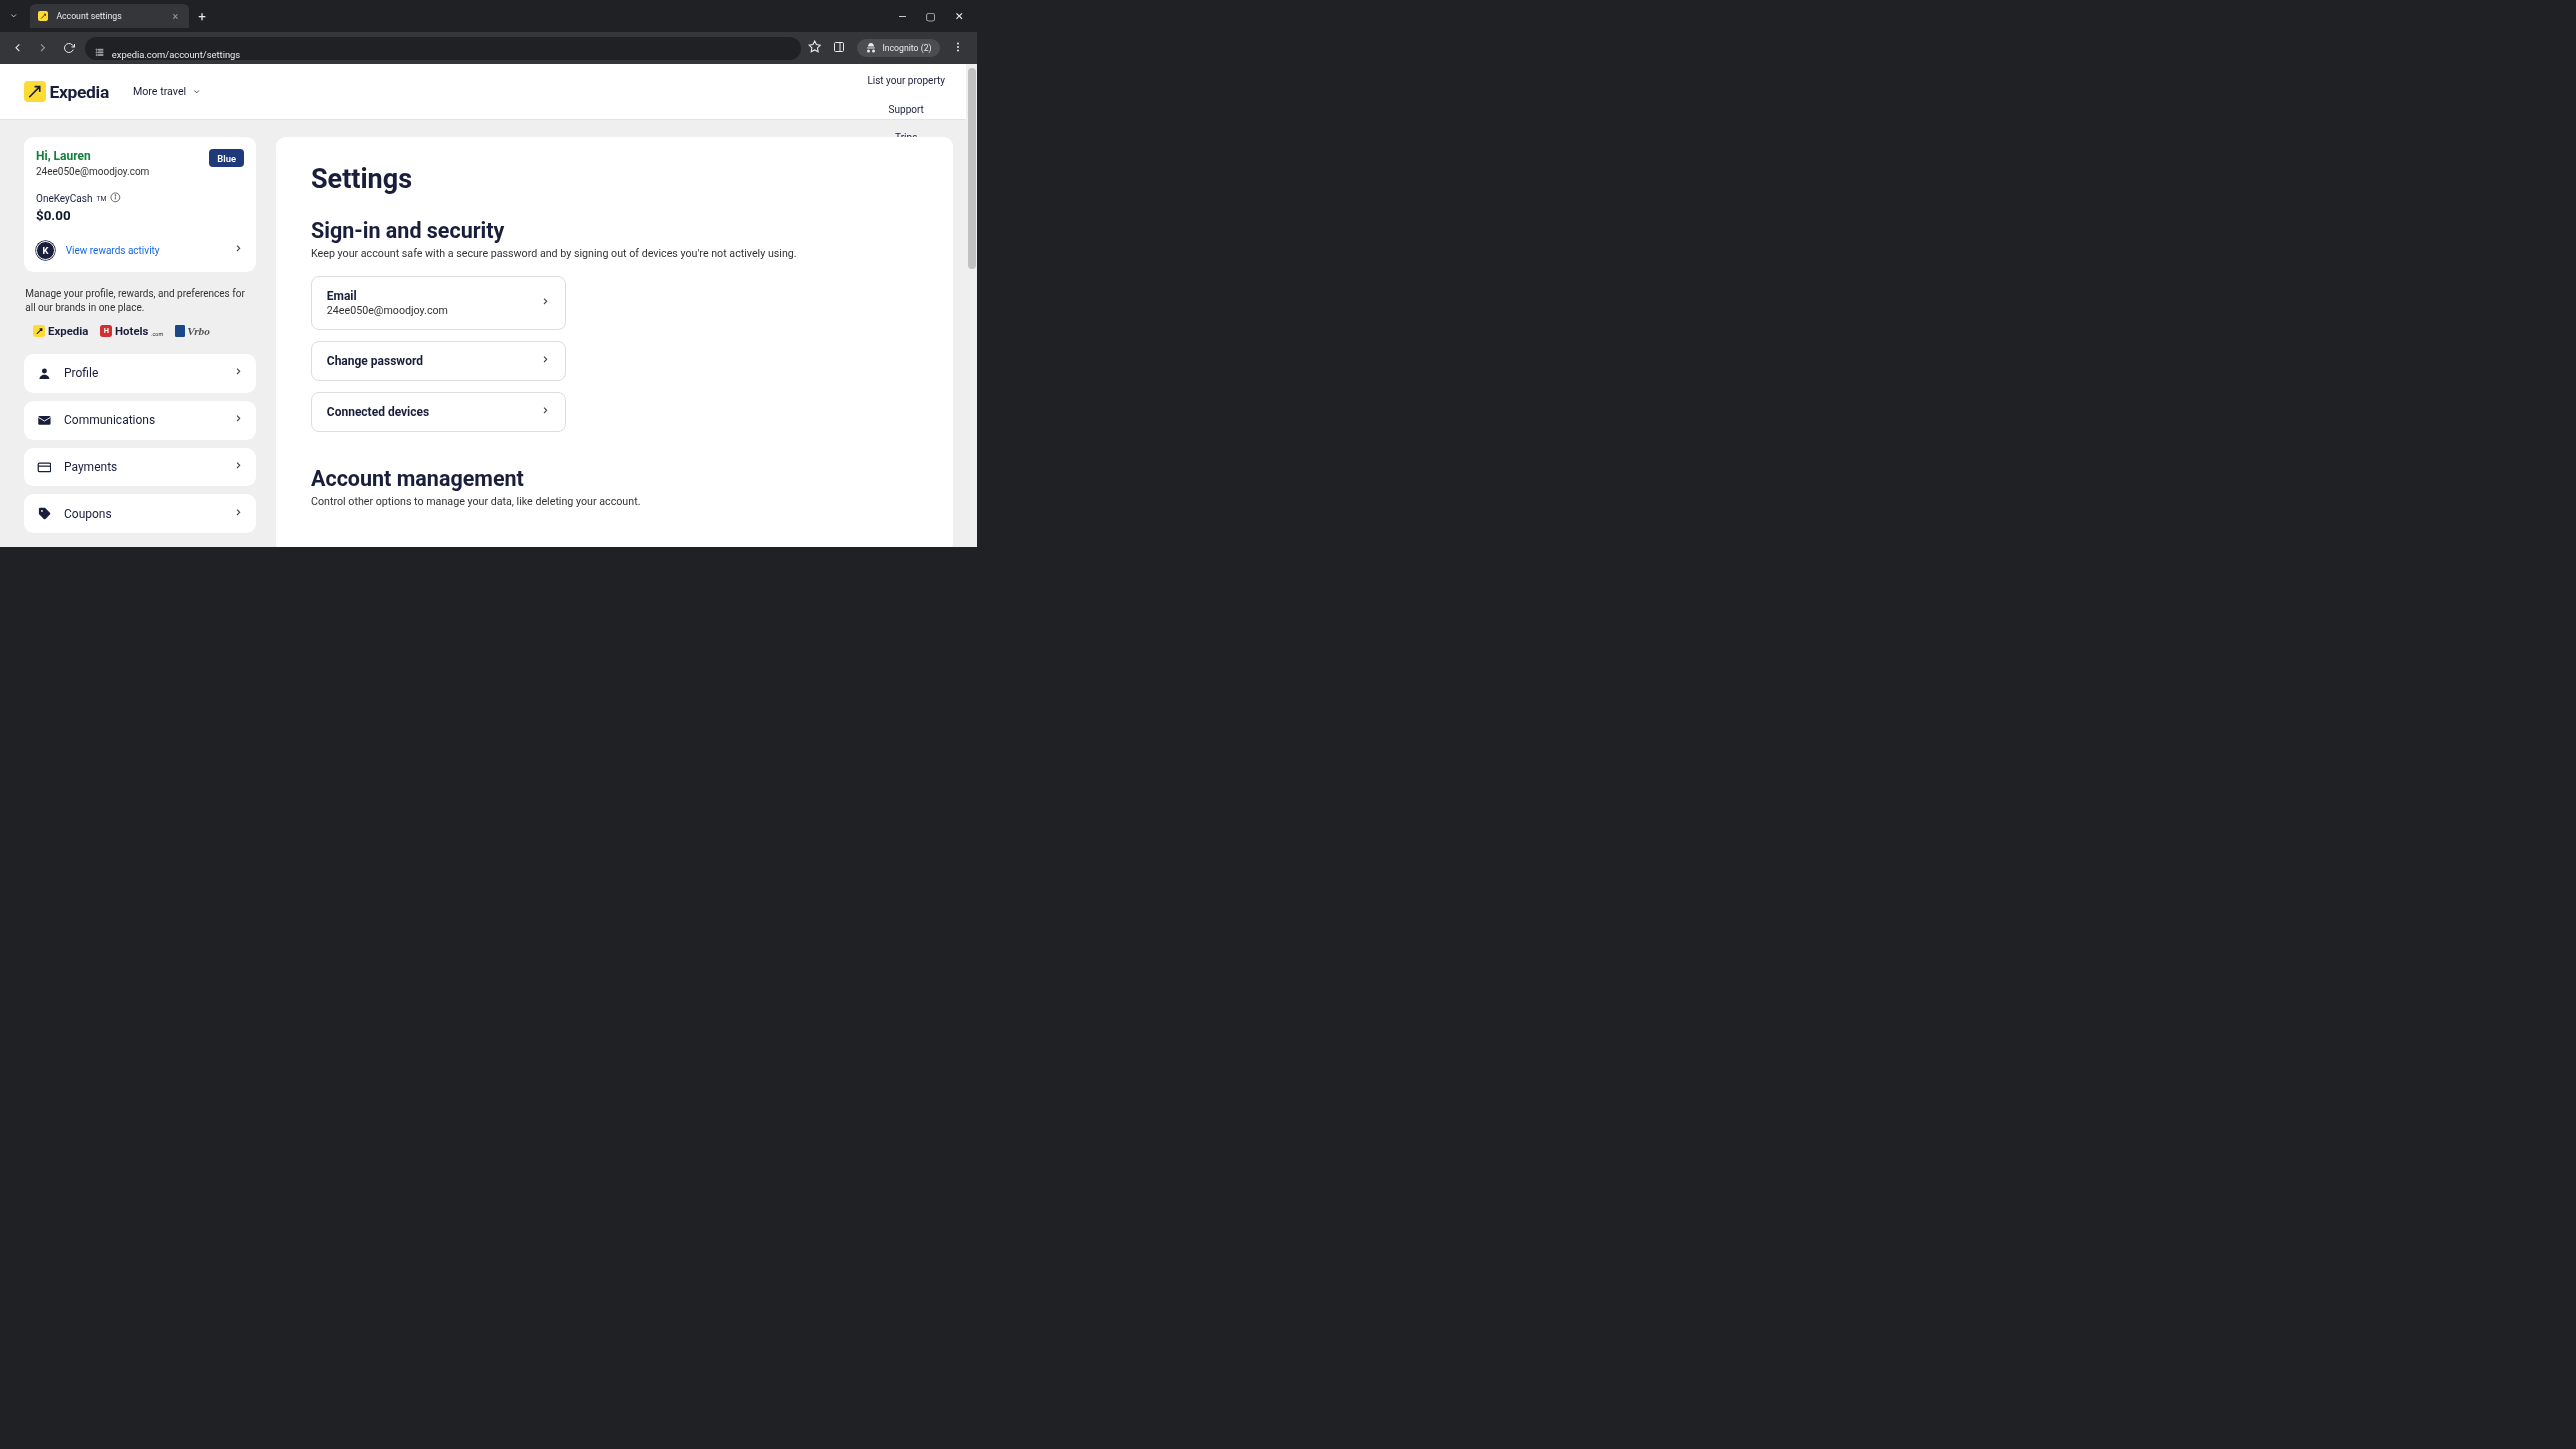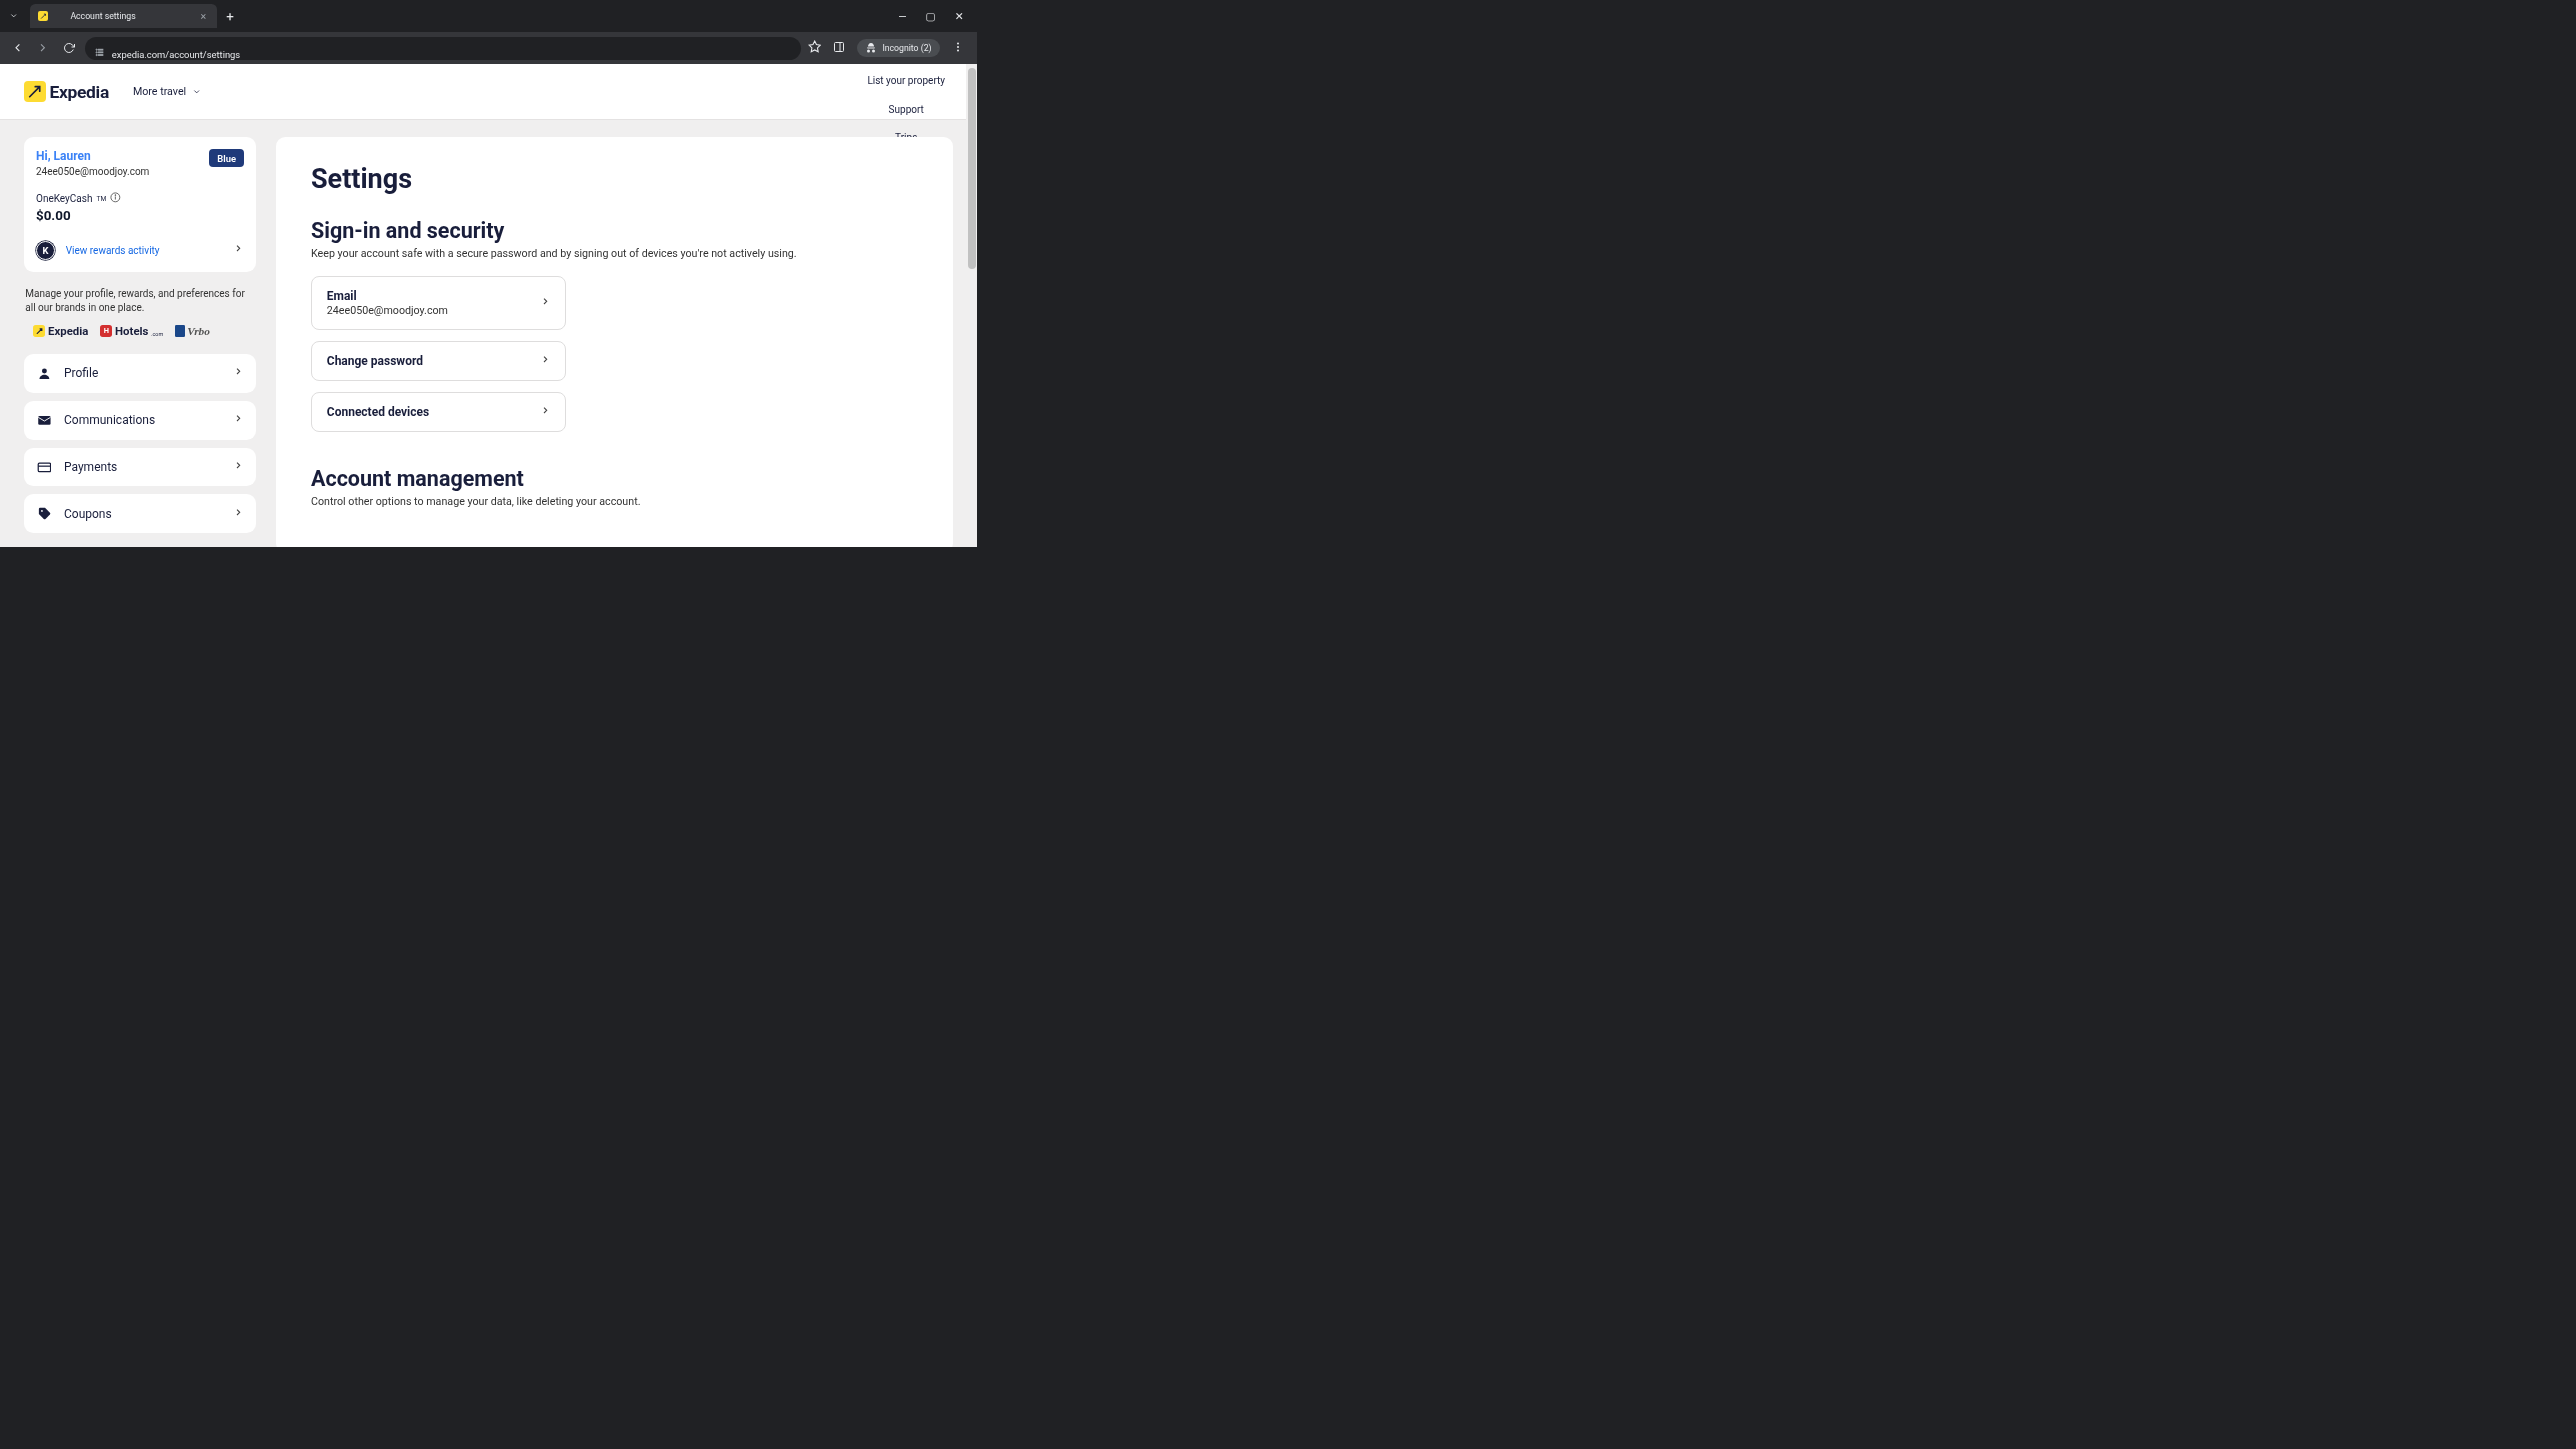--- a/index.html
+++ b/index.html
@@ -1,21 +1,21 @@
 <!DOCTYPE html>
 <html style="font-size:10.7px"><head>
 <meta charset="utf-8">
 <style>
 * { margin: 0; padding: 0; box-sizing: border-box; font-family: -apple-system, BlinkMacSystemFont, "Segoe UI", Roboto, sans-serif; }
 body { background: #202124; width: 977px; height: 547px; overflow: hidden; }
 
 
 .browser-top { background: #202124; height: 32px; display: flex; align-items: center; }
 .tab-dropdown { width: 27px; height: 24px; display: flex; align-items: center; justify-content: center; color: #e8eaed; }
-.tab { background: #35363a; height: 24px; border-radius: 5.4px 5.4px 0 0; display: flex; align-items: center; padding: 0 8px; gap: 22px; margin-left: 2.7px; }
+.tab { background: #35363a; height: 24px; border-radius: 5.4px 5.4px 0 0; display: flex; align-items: center; padding: 0 8px; gap: 8px; margin-left: 2.7px; }
 .tab-favicon { width: 10.7px; height: 10.7px; background: #fddb32; border-radius: 2px; display: flex; align-items: center; justify-content: center; }
 .tab-favicon svg { width: 6.7px; height: 6.7px; }
 .tab-title { color: #e8eaed; font-size: 8.7px; white-space: nowrap; }
 .tab-close { color: #9aa0a6; font-size: 10.7px; padding: 0 2.7px; cursor: pointer; margin-left: 40px; }
 .new-tab { color: #e8eaed; font-size: 13.4px; padding: 0 9.4px; cursor: pointer; }
 .window-controls { margin-left: auto; display: flex; gap: 19px; padding-right: 13.4px; color: #e8eaed; }
 .window-controls span { cursor: pointer; font-size: 10.7px; }
 
 .browser-toolbar { background: #35363a; height: 32px; display: flex; align-items: center; padding: 0 8px; gap: 6.7px; }
 .nav-btn { color: #9aa0a6; width: 19px; height: 19px; display: flex; align-items: center; justify-content: center; cursor: pointer; }
@@ -43,21 +43,21 @@
 .header-link { color: #191e3b; font-size: 10px; cursor: pointer; display: flex; align-items: flex-end; gap: 5.4px; }
 .avatar-circle { width: 23px; height: 23px; background: #191e3b; border-radius: 50%; display: flex; align-items: center; justify-content: center; cursor: pointer; }
 .avatar-circle svg { fill: #fff; }
 
 .content-area { display: flex; gap: 20px; padding: 17.4px 24px; align-items: flex-start; }
 
 
 .sidebar { width: 232px; flex-shrink: 0; }
 .user-card { background: #fff; border-radius: 9.4px; padding: 12px 12px 9.4px 12px; }
 .user-card-top { display: flex; justify-content: space-between; align-items: flex-start; }
-.greeting { font-size: 12px; font-weight: 700; color: #3b82f6; }
+.greeting { font-size: 12px; font-weight: 700; color: #15803d; }
 .user-email { font-size: 10px; color: #333; margin-top: 2.7px; }
 .tier-badge { background: #1f3a7a; color: #fff; font-size: 9.4px; font-weight: 600; padding: 3.4px 8px; border-radius: 4px; }
 .cash-row { margin-top: 14.8px; display: flex; align-items: center; gap: 4px; }
 .cash-label { font-size: 10px; color: #191e3b; }
 .cash-tm { font-size: 6.7px; color: #191e3b; vertical-align: super; }
 .info-icon { color: #555; }
 .cash-amount { font-size: 13.4px; font-weight: 700; color: #0f172a; margin-top: 2.7px; }
 .rewards-link { display: flex; align-items: center; justify-content: space-between; margin-top: 13.4px; cursor: pointer; padding: 4px 0 2.7px 0; border-top: 0; }
 .rewards-left { display: flex; align-items: center; gap: 10.7px; }
 .rewards-logo { width: 19px; height: 19px; background: #191e3b; border-radius: 50%; display: flex; align-items: center; justify-content: center; color: #fff; font-weight: 700; font-size: 9.4px; border: 1.3px solid #fff; box-shadow: 0 0 0 0.7px #191e3b; }

